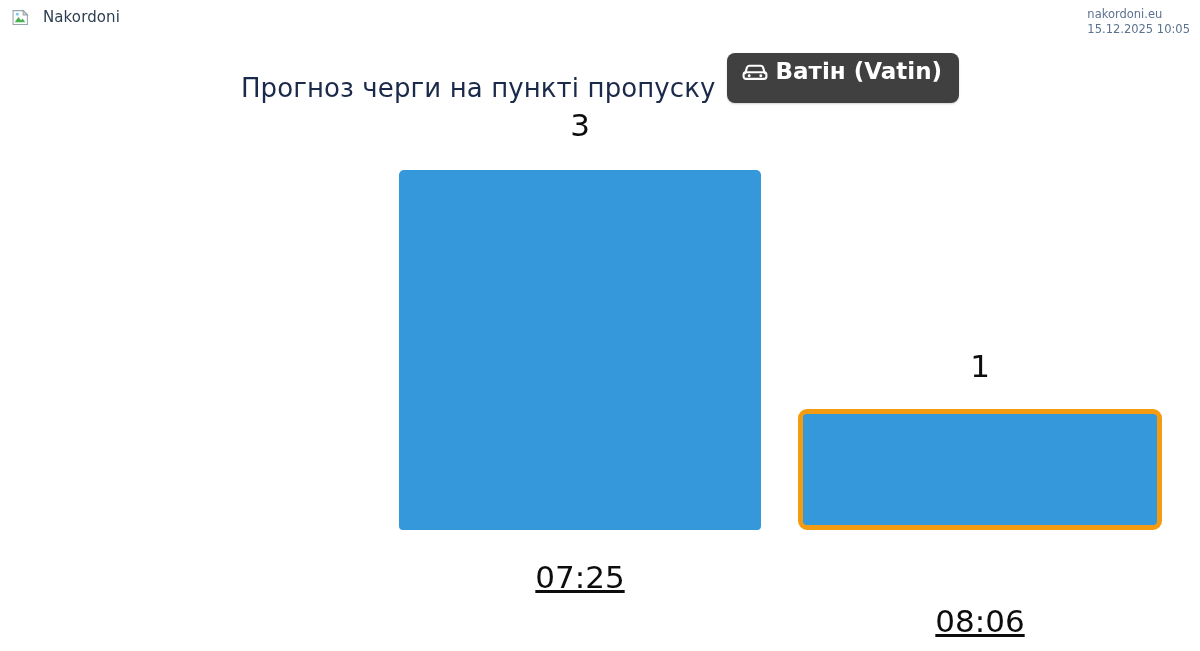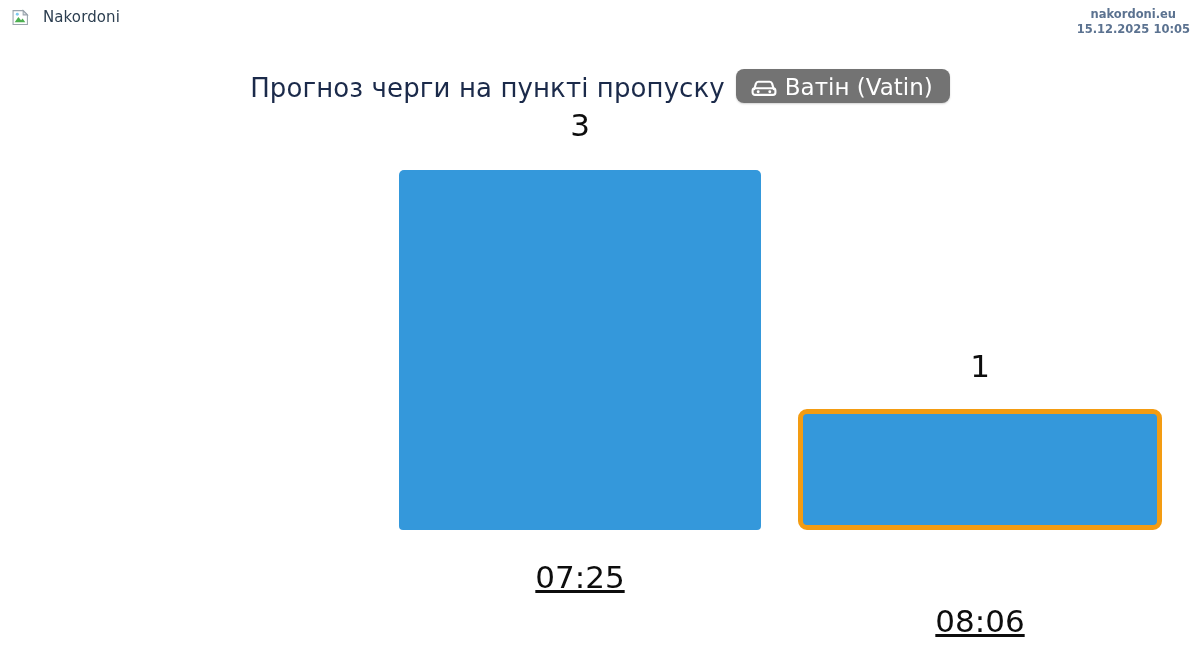--- a/index.html
+++ b/index.html
@@ -35,25 +35,24 @@
     font-size: 15px;
     color: #2c3e50;
     letter-spacing: 0.1px;
     white-space: nowrap;
   }
 
   .meta {
     position: absolute;
     right: 10px;
     top: 7px;
-    text-align: center;
+    text-align: left;
     color: #5b7290;
     font-size: 11.5px;
     line-height: 15px;
-    font-weight: bold;
   }
   .meta div { white-space: nowrap; }
 
   
   .title-row {
     position: absolute;
     left: 0;
     right: 0;
     top: 57px;
     display: flex;
@@ -65,26 +64,26 @@
   .title-text {
     font-size: 26px;
     color: #1b2a4a;
     white-space: nowrap;
     letter-spacing: 0.1px;
   }
   .checkpoint-badge {
     display: inline-flex;
     align-items: center;
     gap: 7px;
-    background: #737373;
+    background: #404040;
     color: #ffffff;
     border-radius: 8px;
-    padding: 7px 17px 4px 14px;
+    padding: 7px 17px 20px 14px;
     font-size: 23px;
-    font-weight: normal;
+    font-weight: bold;
     line-height: 1;
     white-space: nowrap;
     box-shadow: 0 1px 2px rgba(0,0,0,0.18);
   }
   .car-icon {
     width: 28px;
     height: 22px;
     display: block;
     flex: none;
   }

